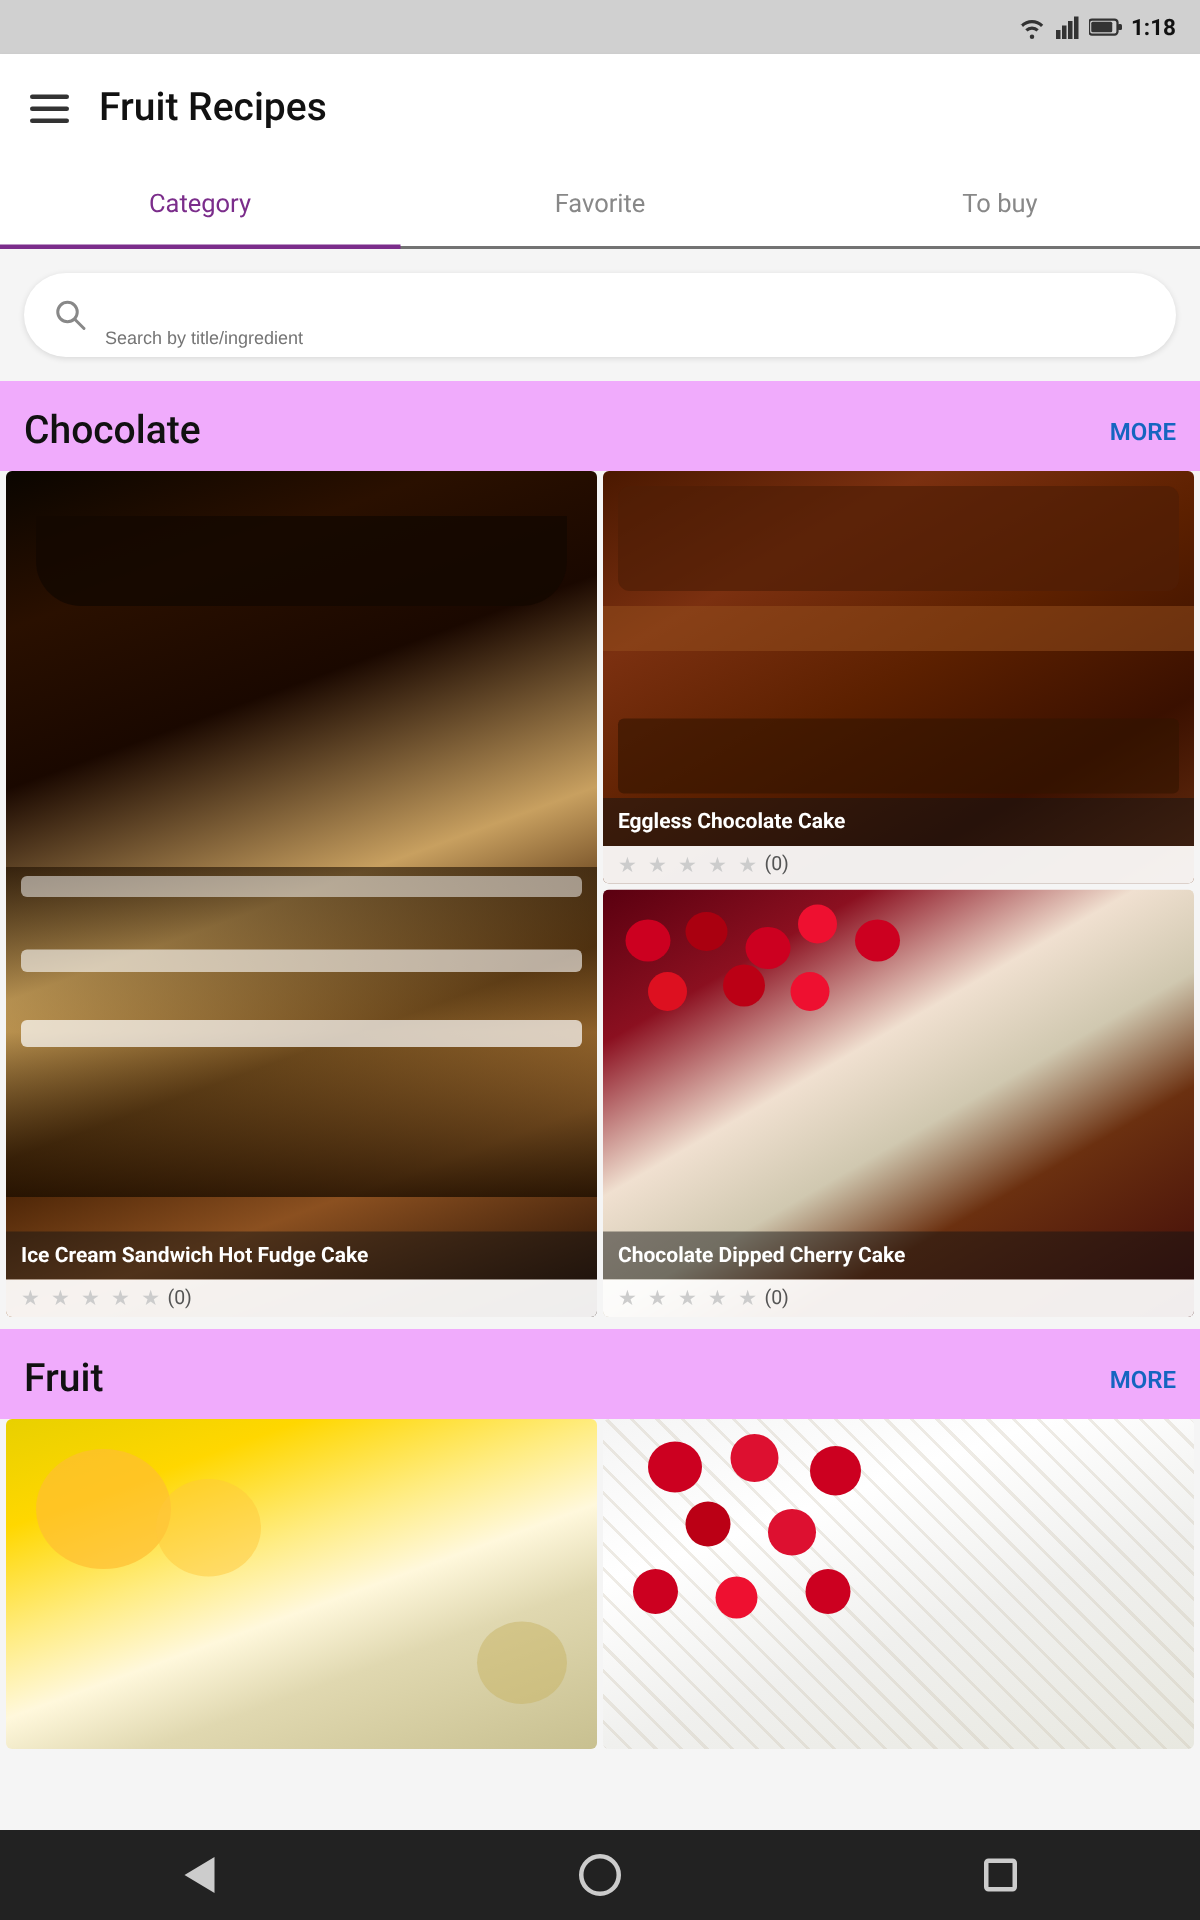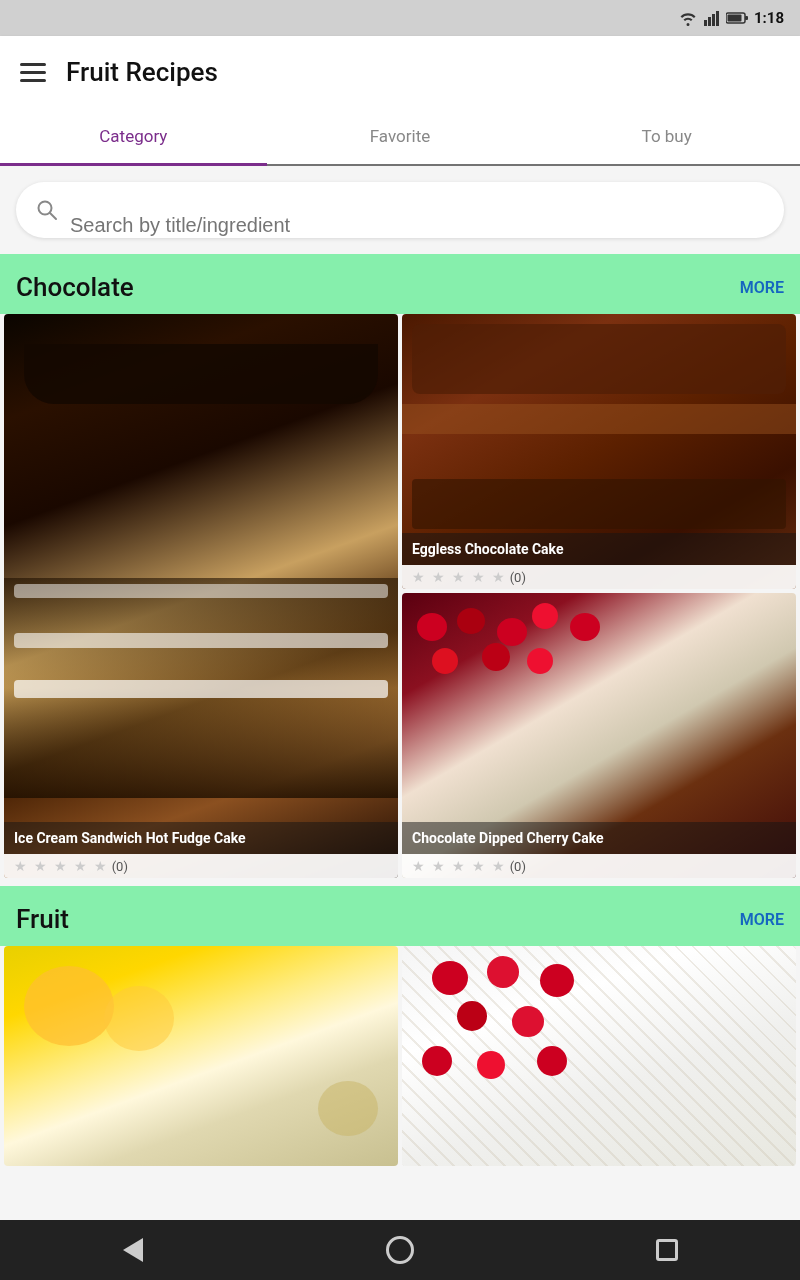--- a/index.html
+++ b/index.html
@@ -107,34 +107,34 @@
       border-radius: 28px;
       display: flex;
       align-items: center;
       padding: 0 20px;
       gap: 12px;
       box-shadow: 0 1px 4px rgba(0,0,0,0.12);
     }
     .search-input {
       border: none;
       outline: none;
-      font-size: 20px;
+      font-size: 12px;
       color: #b91c1c;
       background: transparent;
       flex: 1;
       margin-top: 30px;
     }
 
     
     .section-header {
       display: flex;
       align-items: center;
       justify-content: space-between;
       padding: 18px 16px 12px 16px;
-      background: #86efac;
+      background: #f0abfc;
     }
     .section-title {
       font-size: 26px;
       font-weight: 500;
       color: #111;
     }
     .more-link {
       font-size: 16px;
       color: #1565c0;
       font-weight: 600;

